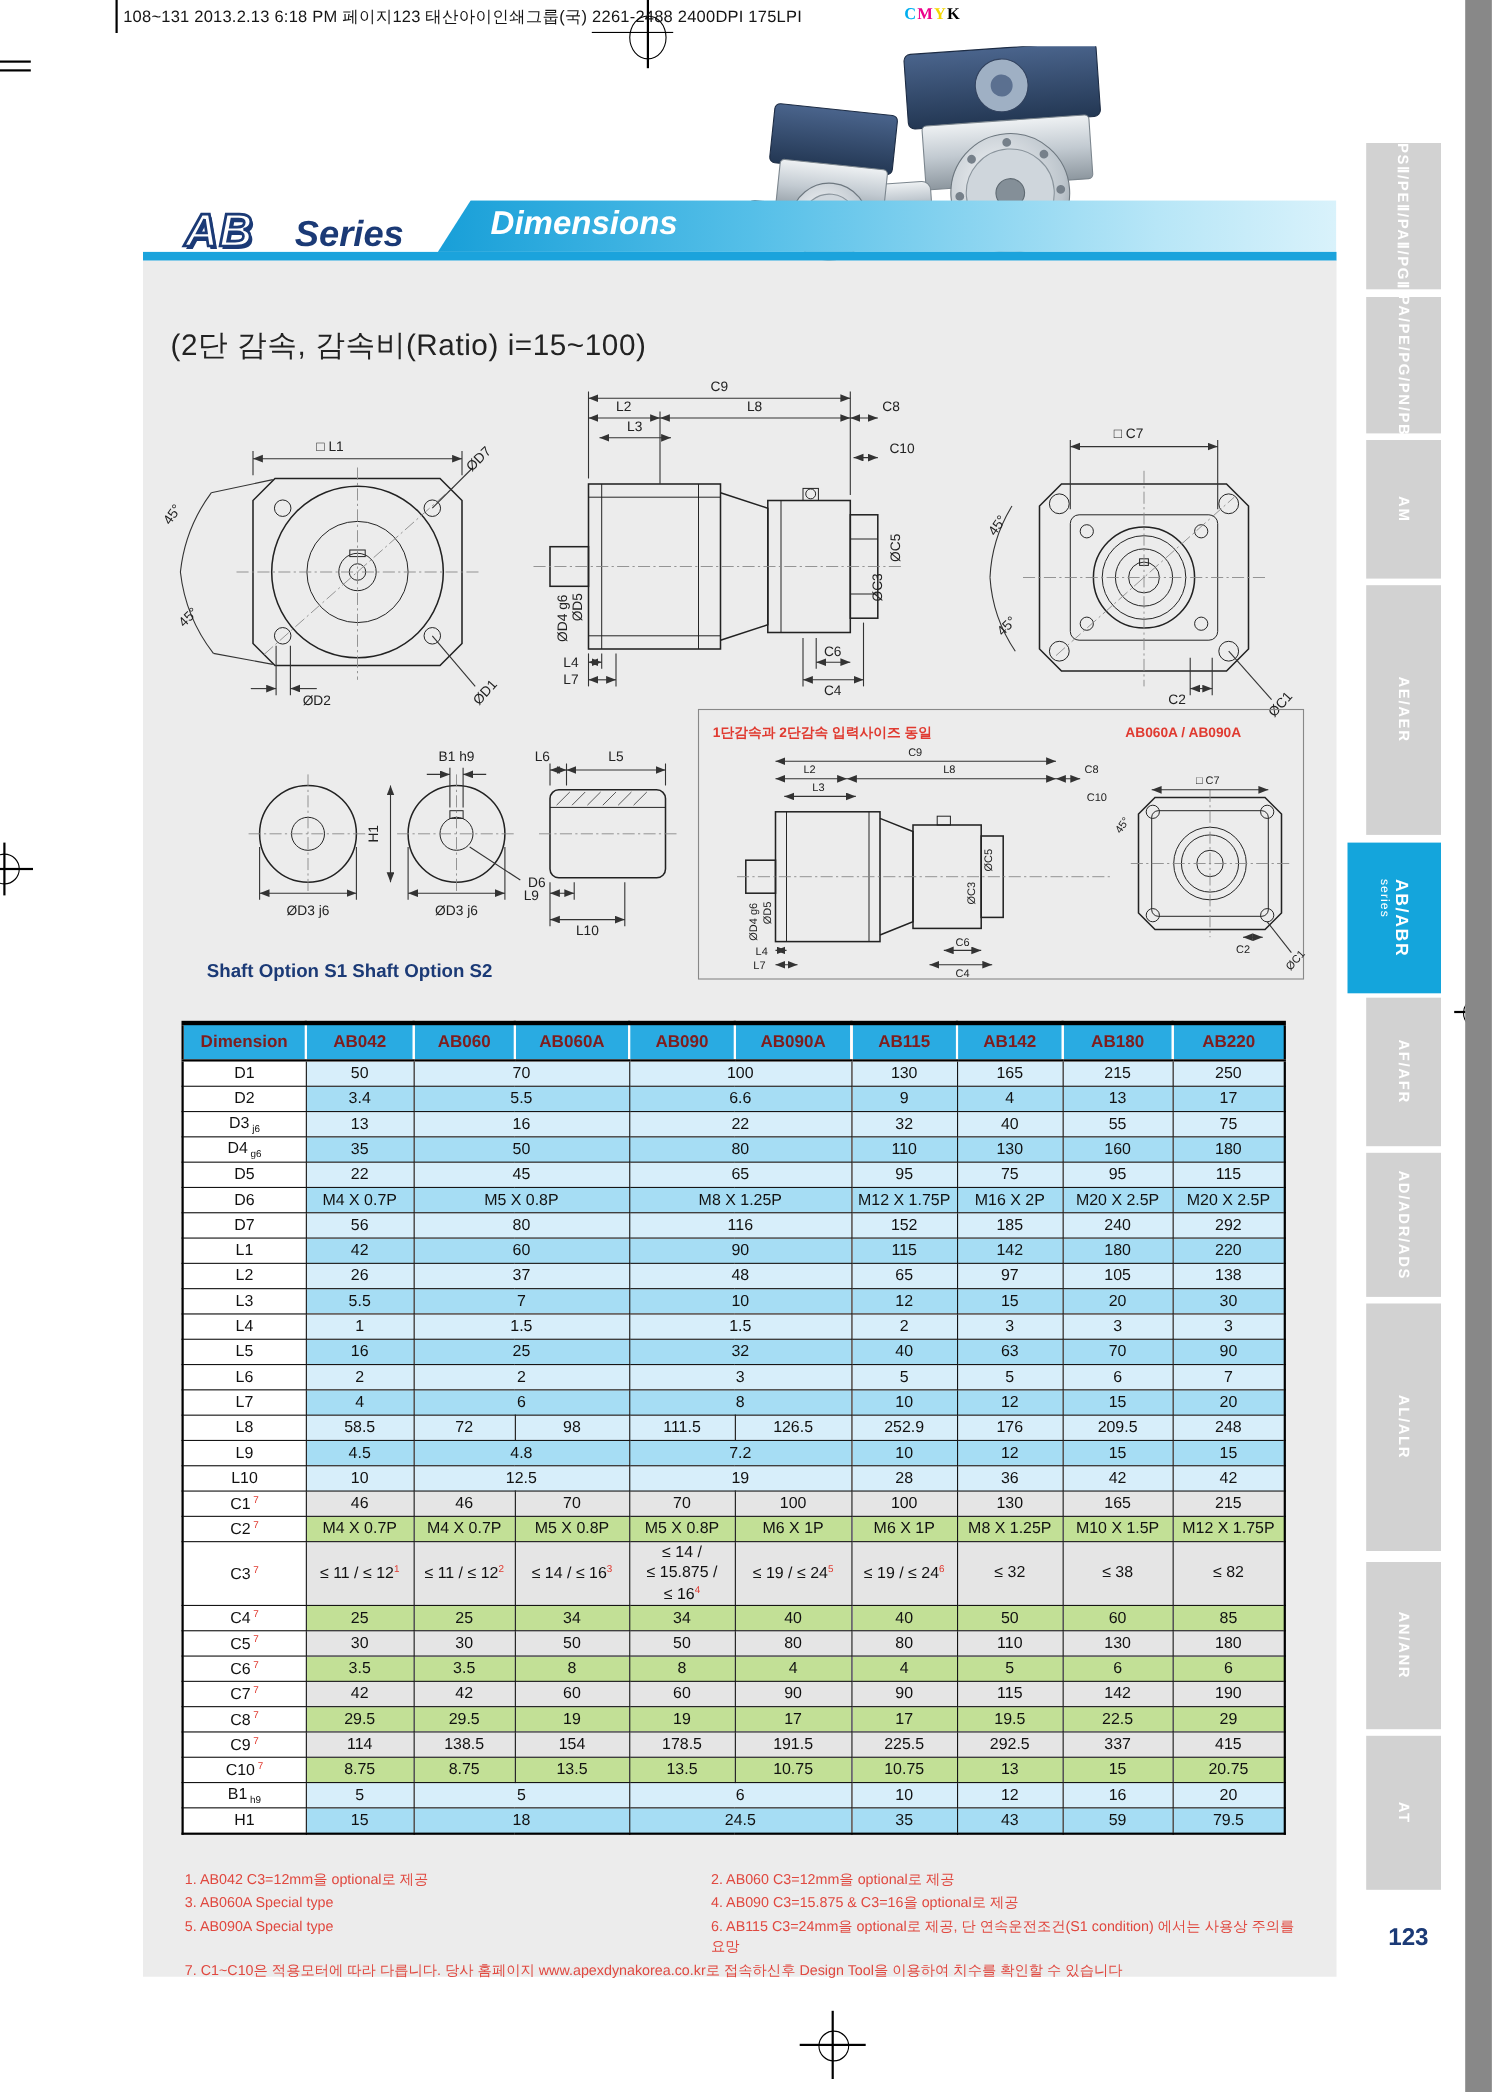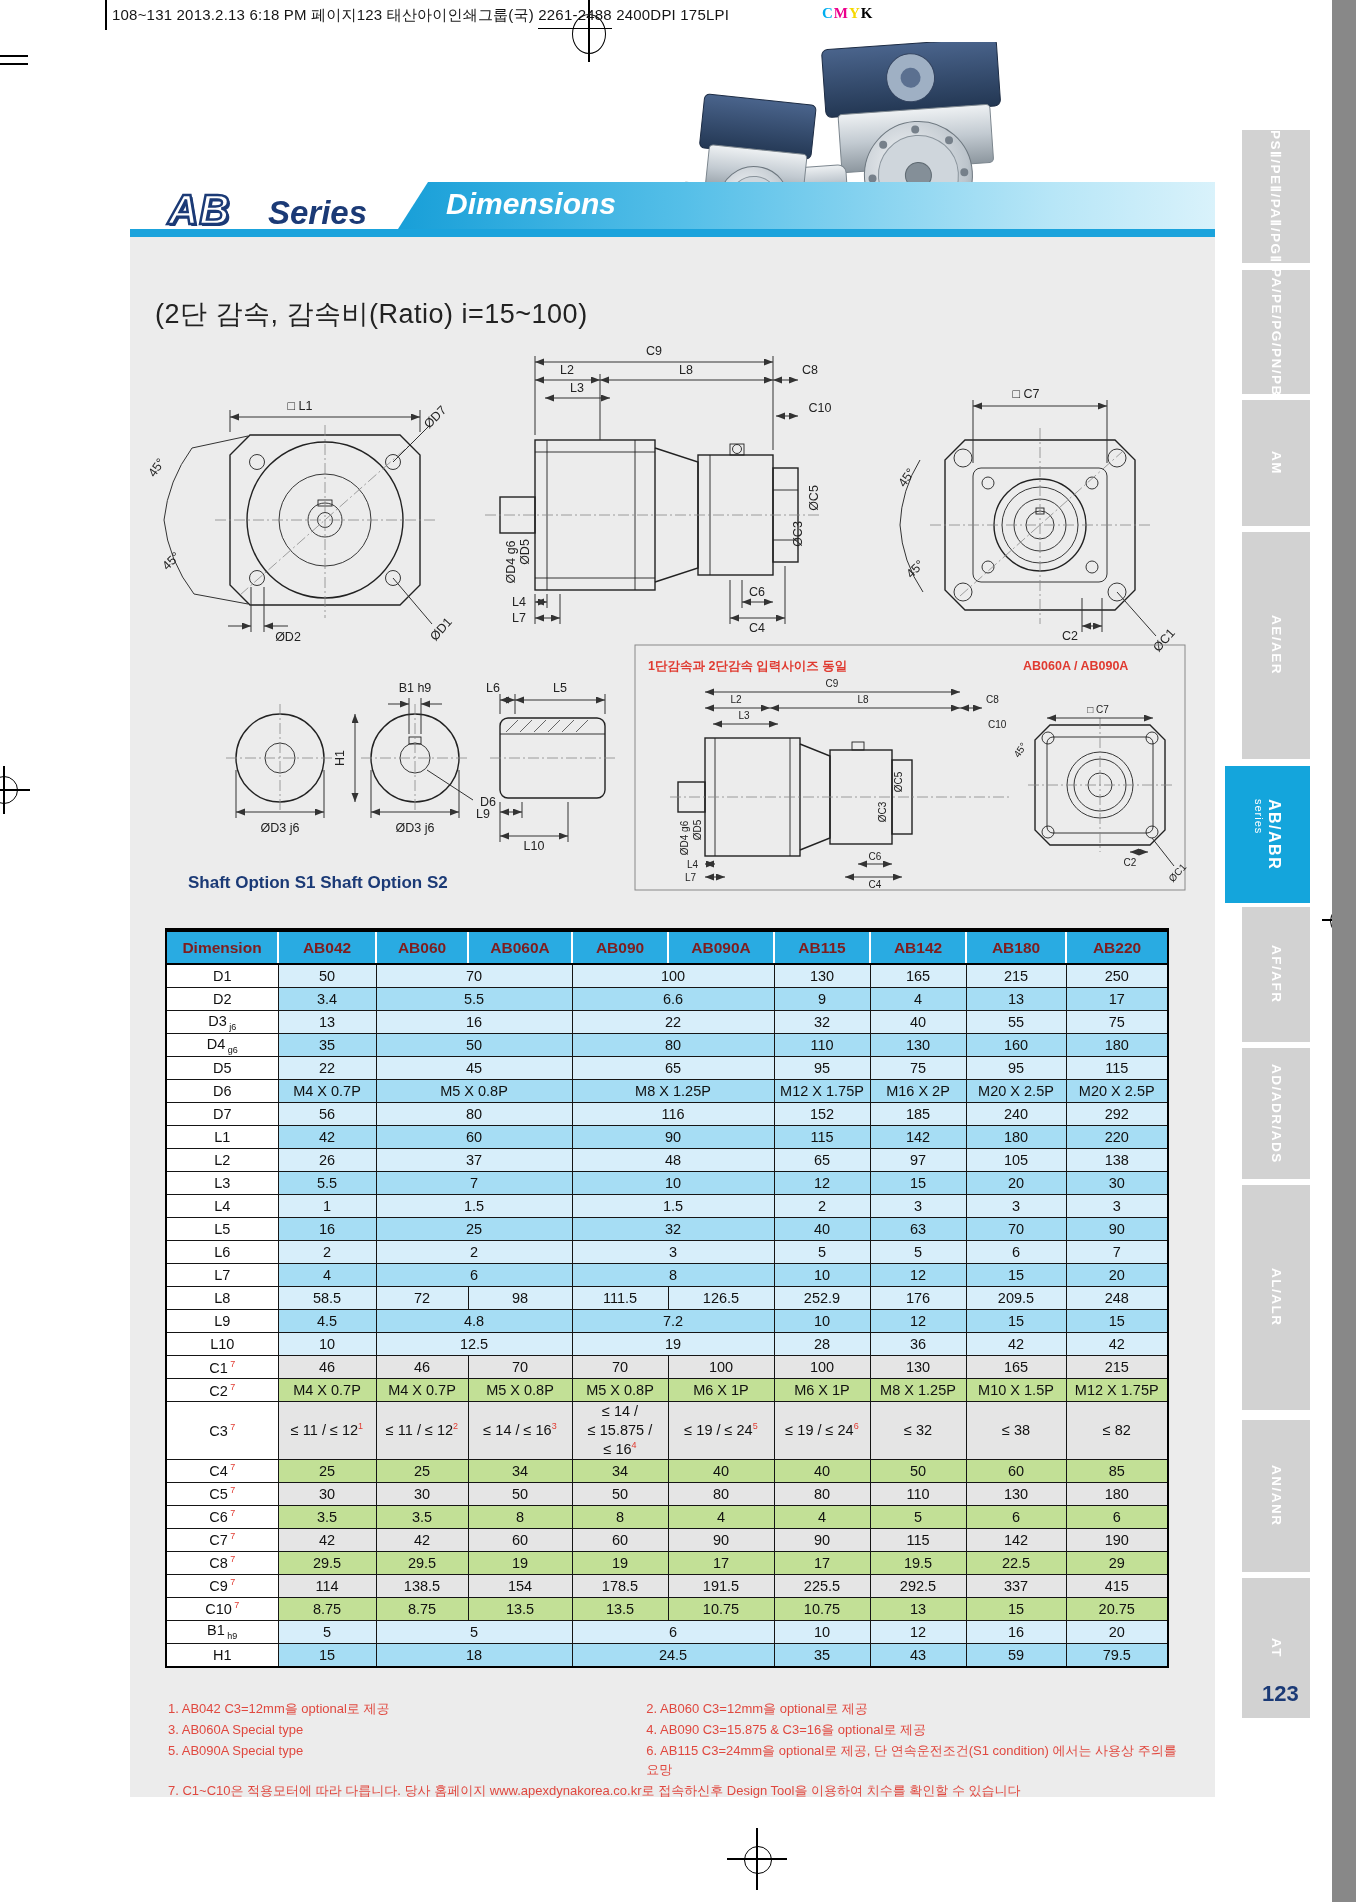--- a/index.html
+++ b/index.html
@@ -60,21 +60,21 @@
              column-gap:6px;row-gap:3px;color:#e0483f;font-size:13px;line-height:1.4;}
   #footnotes .full{grid-column:1 / span 2;}
 
   
   .tab{position:absolute;left:1242px;width:68px;background:#d2d2d2;display:flex;align-items:center;justify-content:center;}
   .tab .vt{writing-mode:vertical-rl;text-orientation:sideways;color:#fff;font-weight:bold;font-size:13.5px;letter-spacing:1.5px;white-space:nowrap;}
   .tab.active{left:1225px;width:85px;background:#14a5dc;}
   .tab.active .vt{font-size:16px;}
   .tab.active .vt .sub{font-size:11px;font-weight:normal;letter-spacing:1px;display:block;}
 
-  #page-number{left:1262px;top:1681px;font-size:22px;font-weight:bold;color:#1b3a76;}
+  #page-number{left:1262px;top:1748px;font-size:22px;font-weight:bold;color:#1b3a76;}
 </style>
 </head>
 <body>
 
 <div id="page">
 
   <div class="abs cropline" style="left:105px;top:0;width:1.5px;height:30px;"></div>
   <div class="abs cropline" style="left:0;top:55px;width:28px;height:1.5px;"></div>
   <div class="abs cropline" style="left:0;top:63px;width:28px;height:1.5px;"></div>
   <div class="abs reg-cross" style="left:560px;top:0;width:60px;height:62px;">

